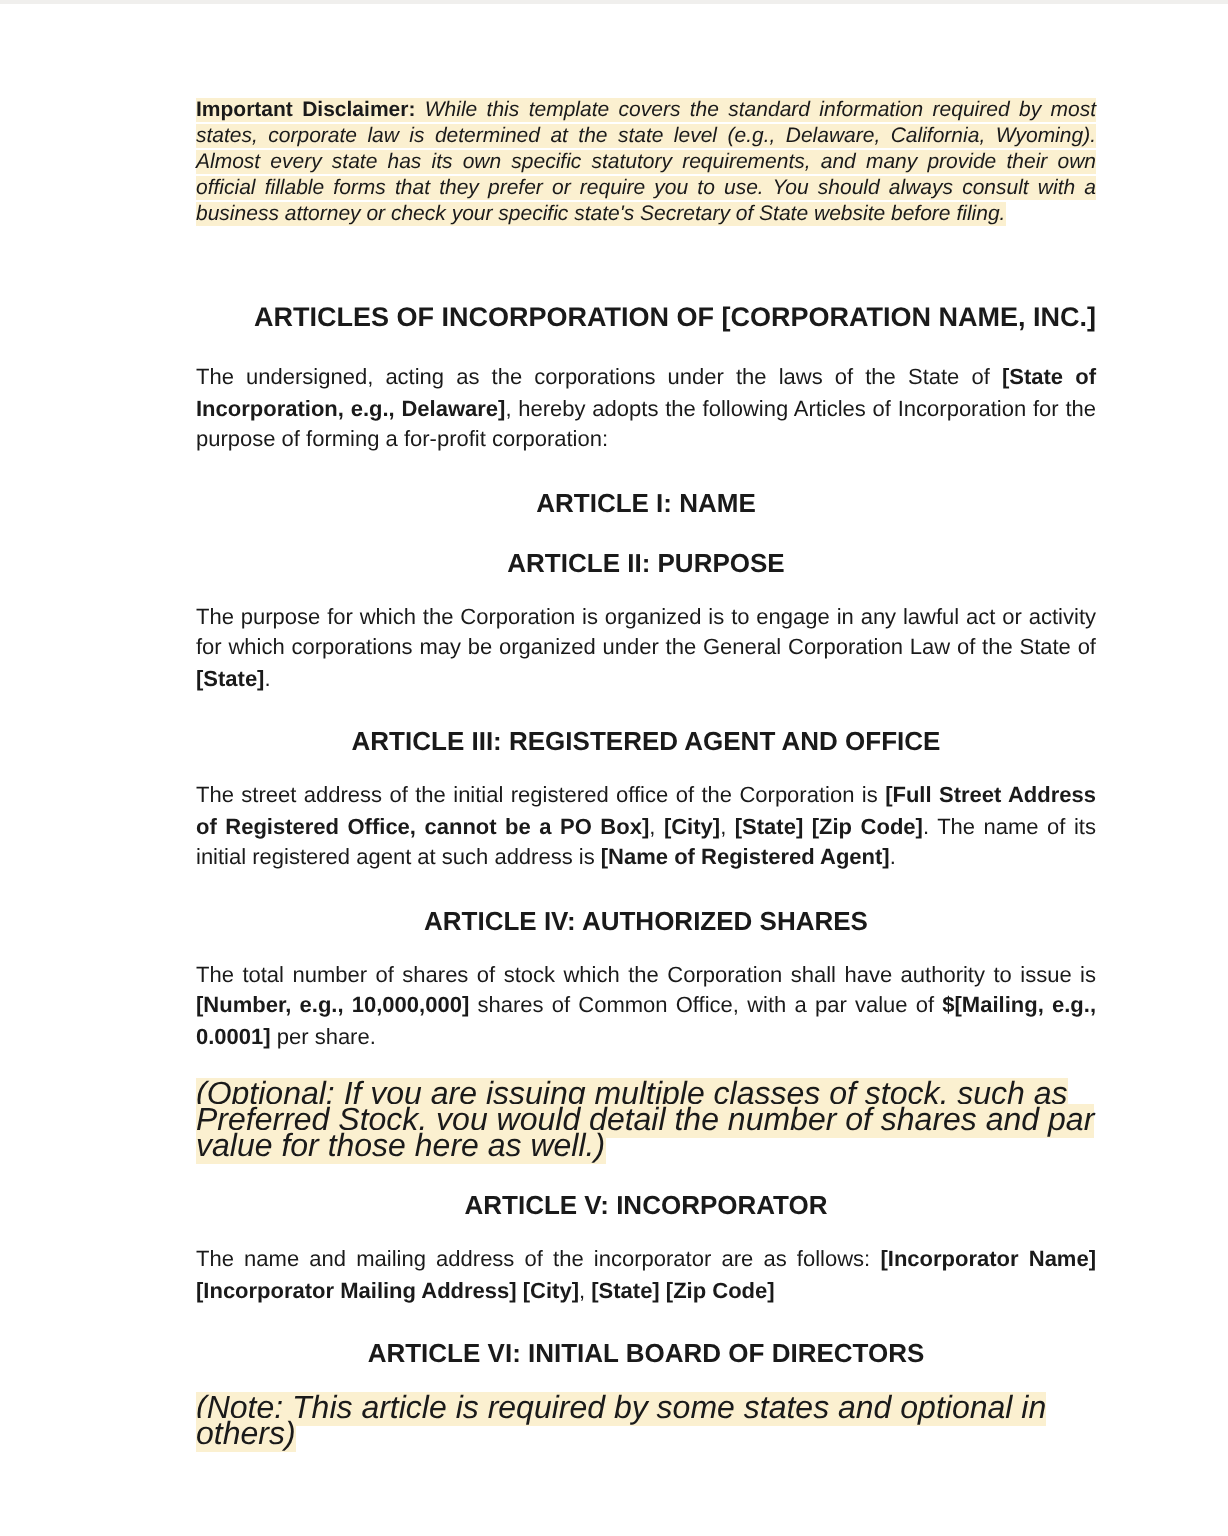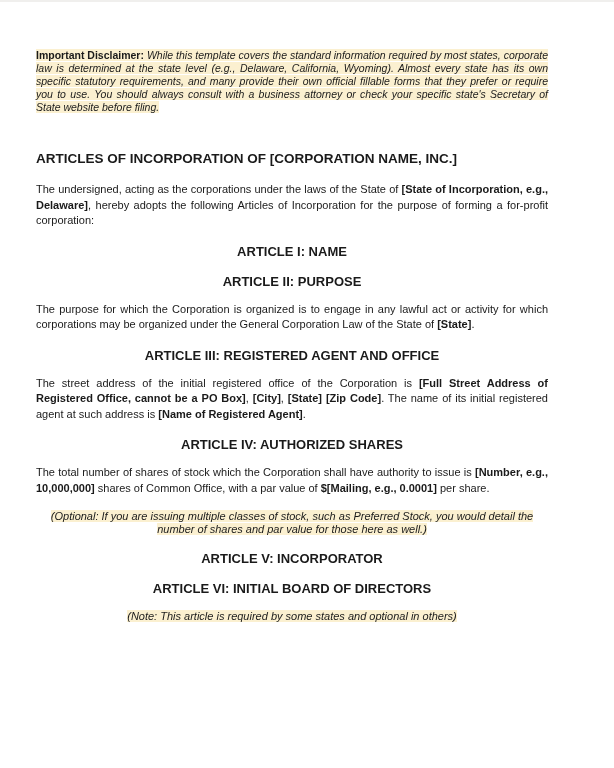--- a/index.html
+++ b/index.html
@@ -8,48 +8,48 @@
     height: 768px;
     background: #ffffff;
     font-family: "Liberation Sans", sans-serif;
     color: var(--text, #1a1a1a);
     overflow: hidden;
   }
   .page {
     box-sizing: border-box;
     width: 614px;
     height: 768px;
-    padding: 47px 66px 0 36px;
+    padding: 47px 66px 0 98px;
     border-top: 2px solid #f0efed;
   }
   p { margin: 0; }
   .body-para {
     font-size: 11px;
     line-height: 15.5px;
     text-align: justify;
     margin: 0 0 12px 0;
   }
   .disclaimer {
     font-size: 10.5px;
     line-height: 13px;
     text-align: justify;
     margin: 0 0 36px 0;
   }
   .disclaimer span { background: var(--hl, #fbf0d0); }
   .note {
-    font-size: 11px;
+    font-size: 16px;
     line-height: 13px;
-    text-align: center;
+    text-align: left;
     margin: 14px 0 12px 0;
   }
   .note span { background: var(--hl, #fbf0d0); }
   h1.doc-title {
     font-size: 13.5px;
     font-weight: bold;
-    text-align: left;
+    text-align: right;
     margin: 0 0 14px 0;
     line-height: 18px;
   }
   h2.article-heading {
     font-size: 13px;
     font-weight: bold;
     text-align: center;
     margin: 15px 0 13px 0;
     line-height: 15px;
   }
@@ -82,20 +82,21 @@
   </section>
 
   <section>
     <h2 class="article-heading">ARTICLE IV: AUTHORIZED SHARES</h2>
     <p class="body-para"><span>The total number of shares of stock which the Corporation shall have authority to issue is </span><span class="b">[Number, e.g., 10,000,000]</span><span> shares of Common Office, with a par value of </span><span class="b">$[Mailing, e.g., 0.0001]</span><span> per share.</span></p>
     <p class="note"><span class="i">(Optional: If you are issuing multiple classes of stock, such as Preferred Stock, you would detail the number of shares and par value for those here as well.)</span></p>
   </section>
 
   <section>
     <h2 class="article-heading">ARTICLE V: INCORPORATOR</h2>
+    <p class="body-para"><span>The name and mailing address of the incorporator are as follows: </span><span class="b">[Incorporator Name] [Incorporator Mailing Address] [City]</span><span>, </span><span class="b">[State] [Zip Code]</span></p>
   </section>
 
   <section>
     <h2 class="article-heading">ARTICLE VI: INITIAL BOARD OF DIRECTORS</h2>
     <p class="note"><span class="i">(Note: This article is required by some states and optional in others)</span></p>
   </section>
 
 </div>
 
 </body></html>

